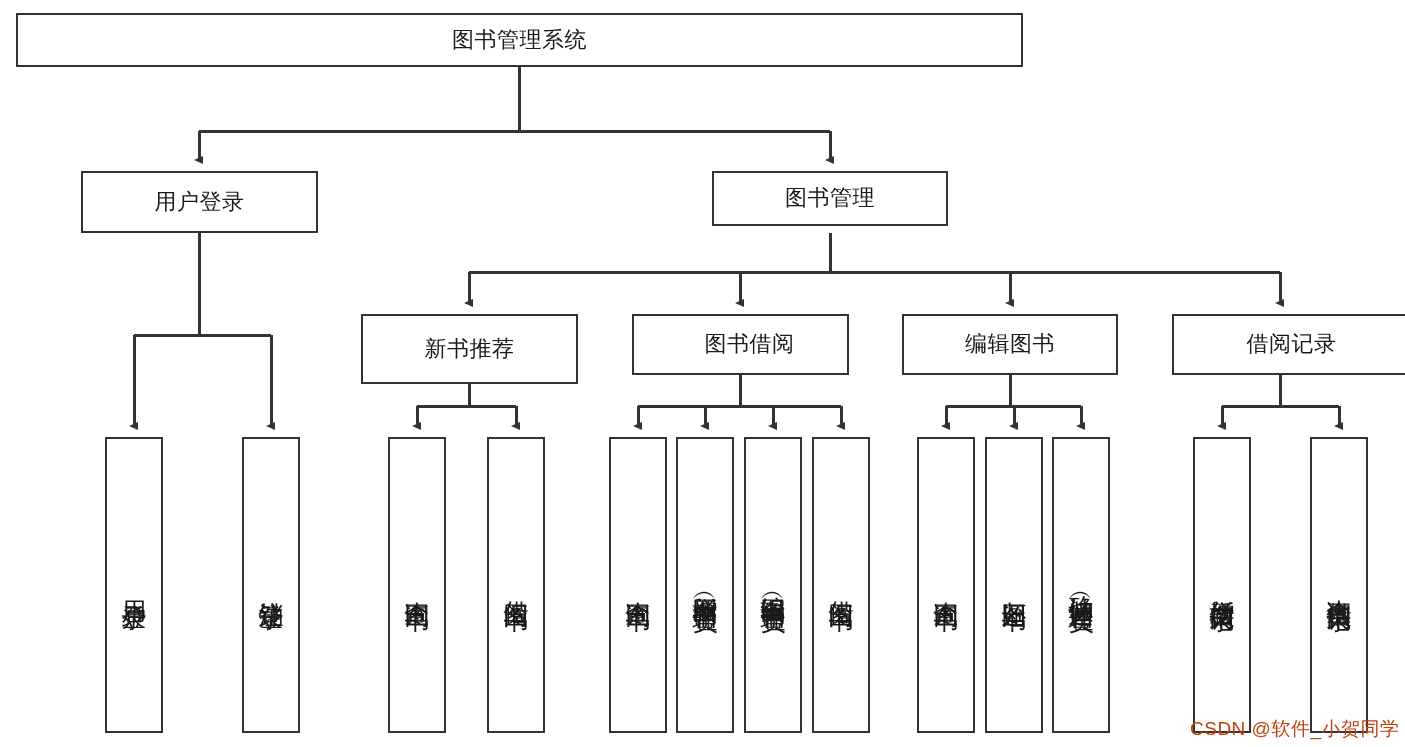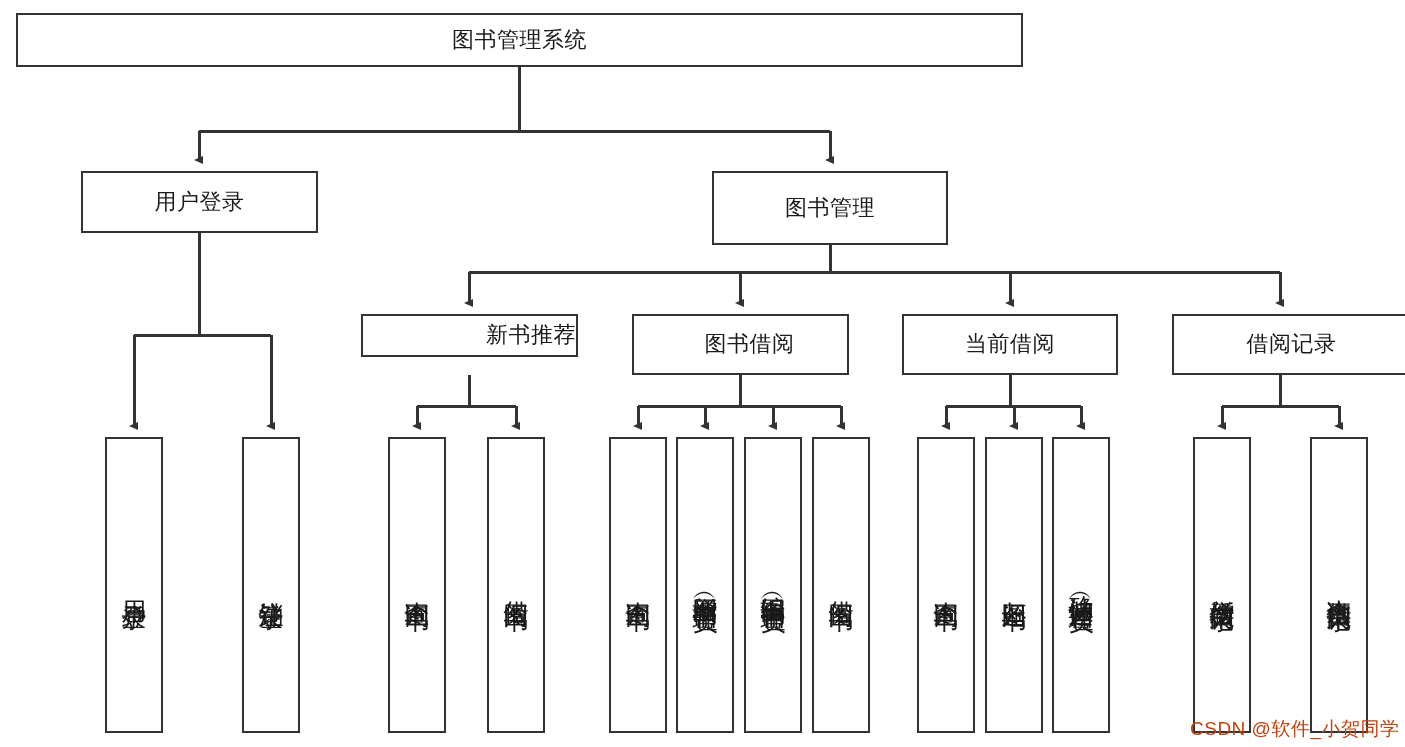--- a/index.html
+++ b/index.html
@@ -120,32 +120,32 @@
     </g>
   </svg>
 
   <div class="node horiz" style="left: 16px; top: 13px; width: 1007px; height: 54px;">
     <span class="label">图书管理系统</span>
   </div>
 
   <div class="node horiz" style="left: 81px; top: 171px; width: 237px; height: 62px;">
     <span class="label">用户登录</span>
   </div>
-  <div class="node horiz" style="left: 712px; top: 171px; width: 236px; height: 74px;">
+  <div class="node horiz" style="left: 712px; top: 171px; width: 236px; height: 55px;">
     <span class="label">图书管理</span>
   </div>
 
-  <div class="node horiz" style="left: 361px; top: 314px; width: 217px; height: 43px; justify-content: flex-end;">
+  <div class="node horiz" style="left: 361px; top: 314px; width: 217px; height: 70px;">
     <span class="label">新书推荐</span>
   </div>
   <div class="node horiz" style="left: 632px; top: 314px; width: 217px; height: 61px; padding-left: 18px;">
     <span class="label">图书借阅</span>
   </div>
   <div class="node horiz" style="left: 902px; top: 314px; width: 216px; height: 61px;">
-    <span class="label">当前借阅</span>
+    <span class="label">编辑图书</span>
   </div>
   <div class="node horiz" style="left: 1172px; top: 314px; width: 239px; height: 61px;">
     <span class="label">借阅记录</span>
   </div>
 
   <div class="node vert" style="left: 105px; top: 437px; width: 58px; height: 296px;">
     <span class="label">用户登录</span>
   </div>
   <div class="node vert" style="left: 242px; top: 437px; width: 58px; height: 296px;">
     <span class="label">注销登录</span>

